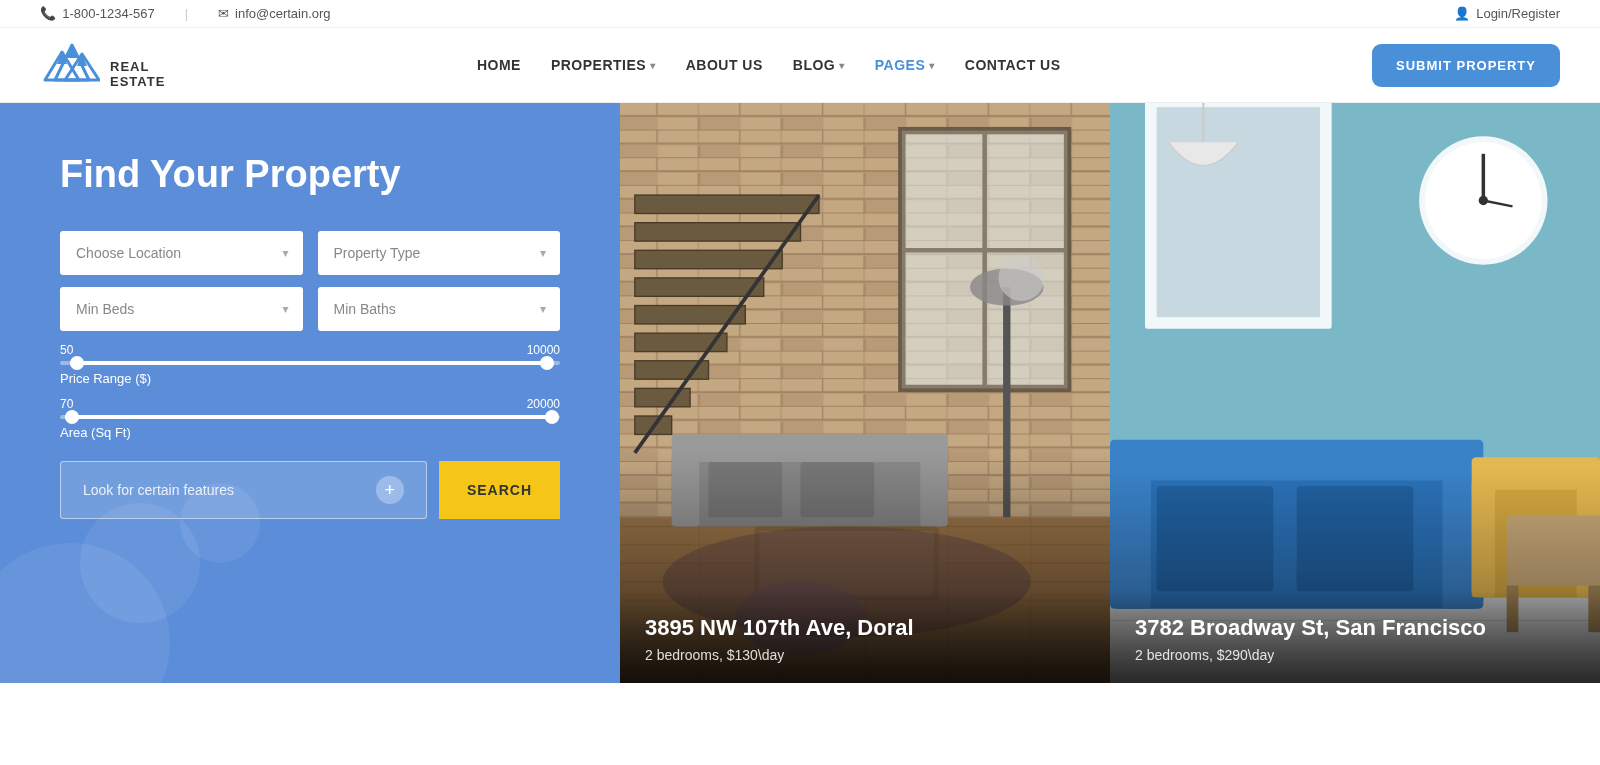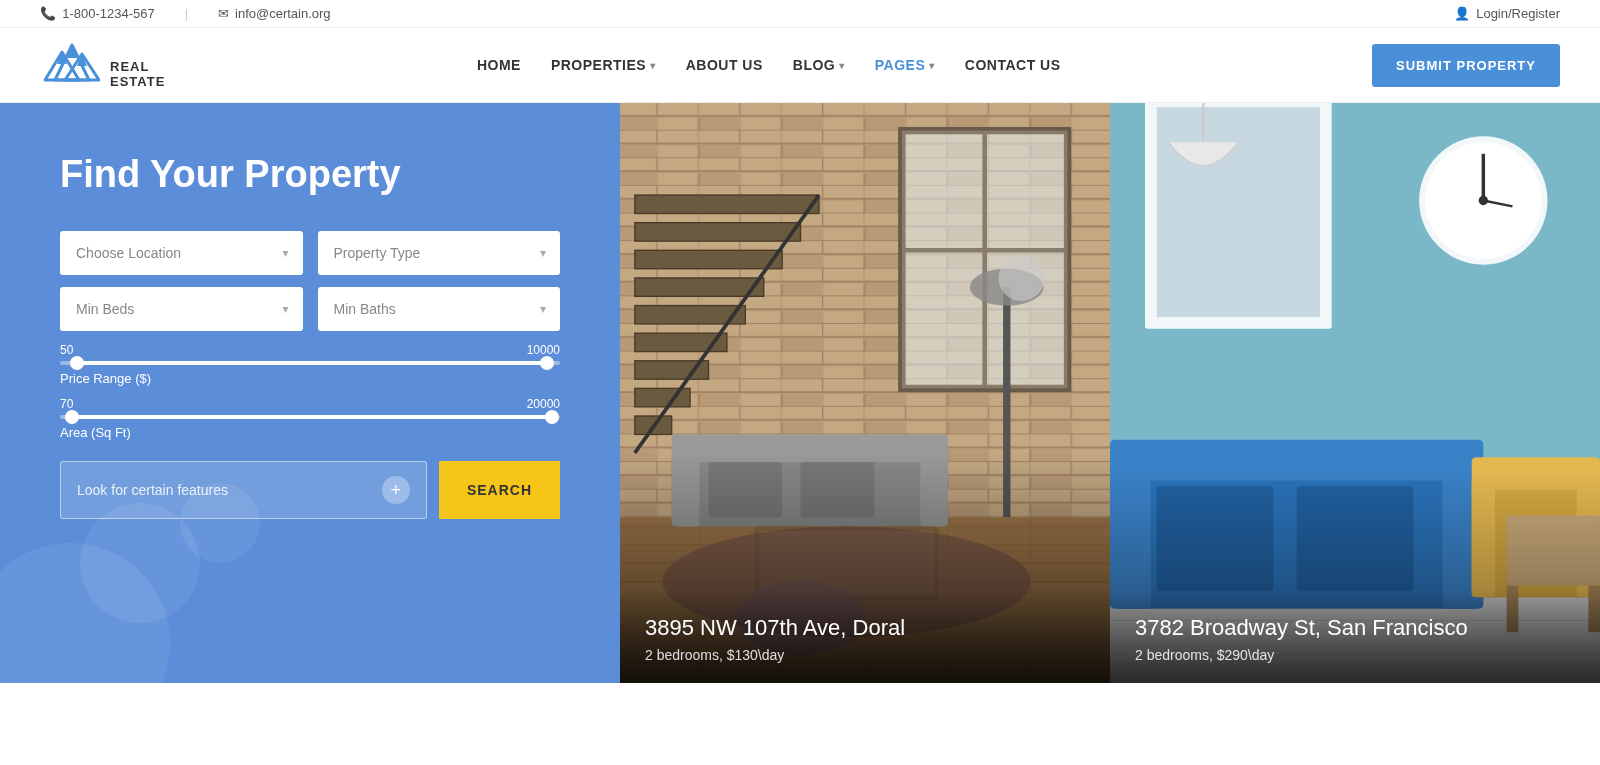--- a/index.html
+++ b/index.html
@@ -38,21 +38,21 @@
     .submit-btn {
       background: #4a90d9;
       color: #fff;
       border: none;
       padding: 14px 24px;
       font-size: 13px;
       font-weight: 700;
       letter-spacing: 1px;
       text-transform: uppercase;
       cursor: pointer;
-      border-radius: 3px;
+      border-radius: 9px;
     }
 
     
     .main { display: flex; height: 580px; }
 
     
     .search-panel {
       width: 620px;
       background: #5b8dd9;
       padding: 50px 60px;
@@ -126,21 +126,21 @@
     .features-row {
       display: flex;
       gap: 12px;
       margin-top: 20px;
     }
     .features-input {
       flex: 1;
       background: rgba(255,255,255,0.15);
       border: 1px solid rgba(255,255,255,0.5);
       border-radius: 3px;
-      padding: 14px 16px;
+      padding: 14px 22px;
       color: #fff;
       font-size: 14px;
       display: flex;
       align-items: center;
       justify-content: space-between;
     }
     .features-input span { color: rgba(255,255,255,0.85); font-size: 14px; }
     .plus-btn {
       width: 28px;
       height: 28px;
@@ -190,21 +190,21 @@
       position: absolute;
       bottom: 0;
       left: 0;
       right: 0;
       background: linear-gradient(transparent, rgba(0,0,0,0.65));
       padding: 25px 25px 20px;
     }
     .property-address {
       color: #fff;
       font-size: 22px;
-      font-weight: 400;
+      font-weight: 700;
       margin-bottom: 6px;
     }
     .property-info {
       color: rgba(255,255,255,0.85);
       font-size: 14px;
     }
   </style>
 </head>
 <body>
 

